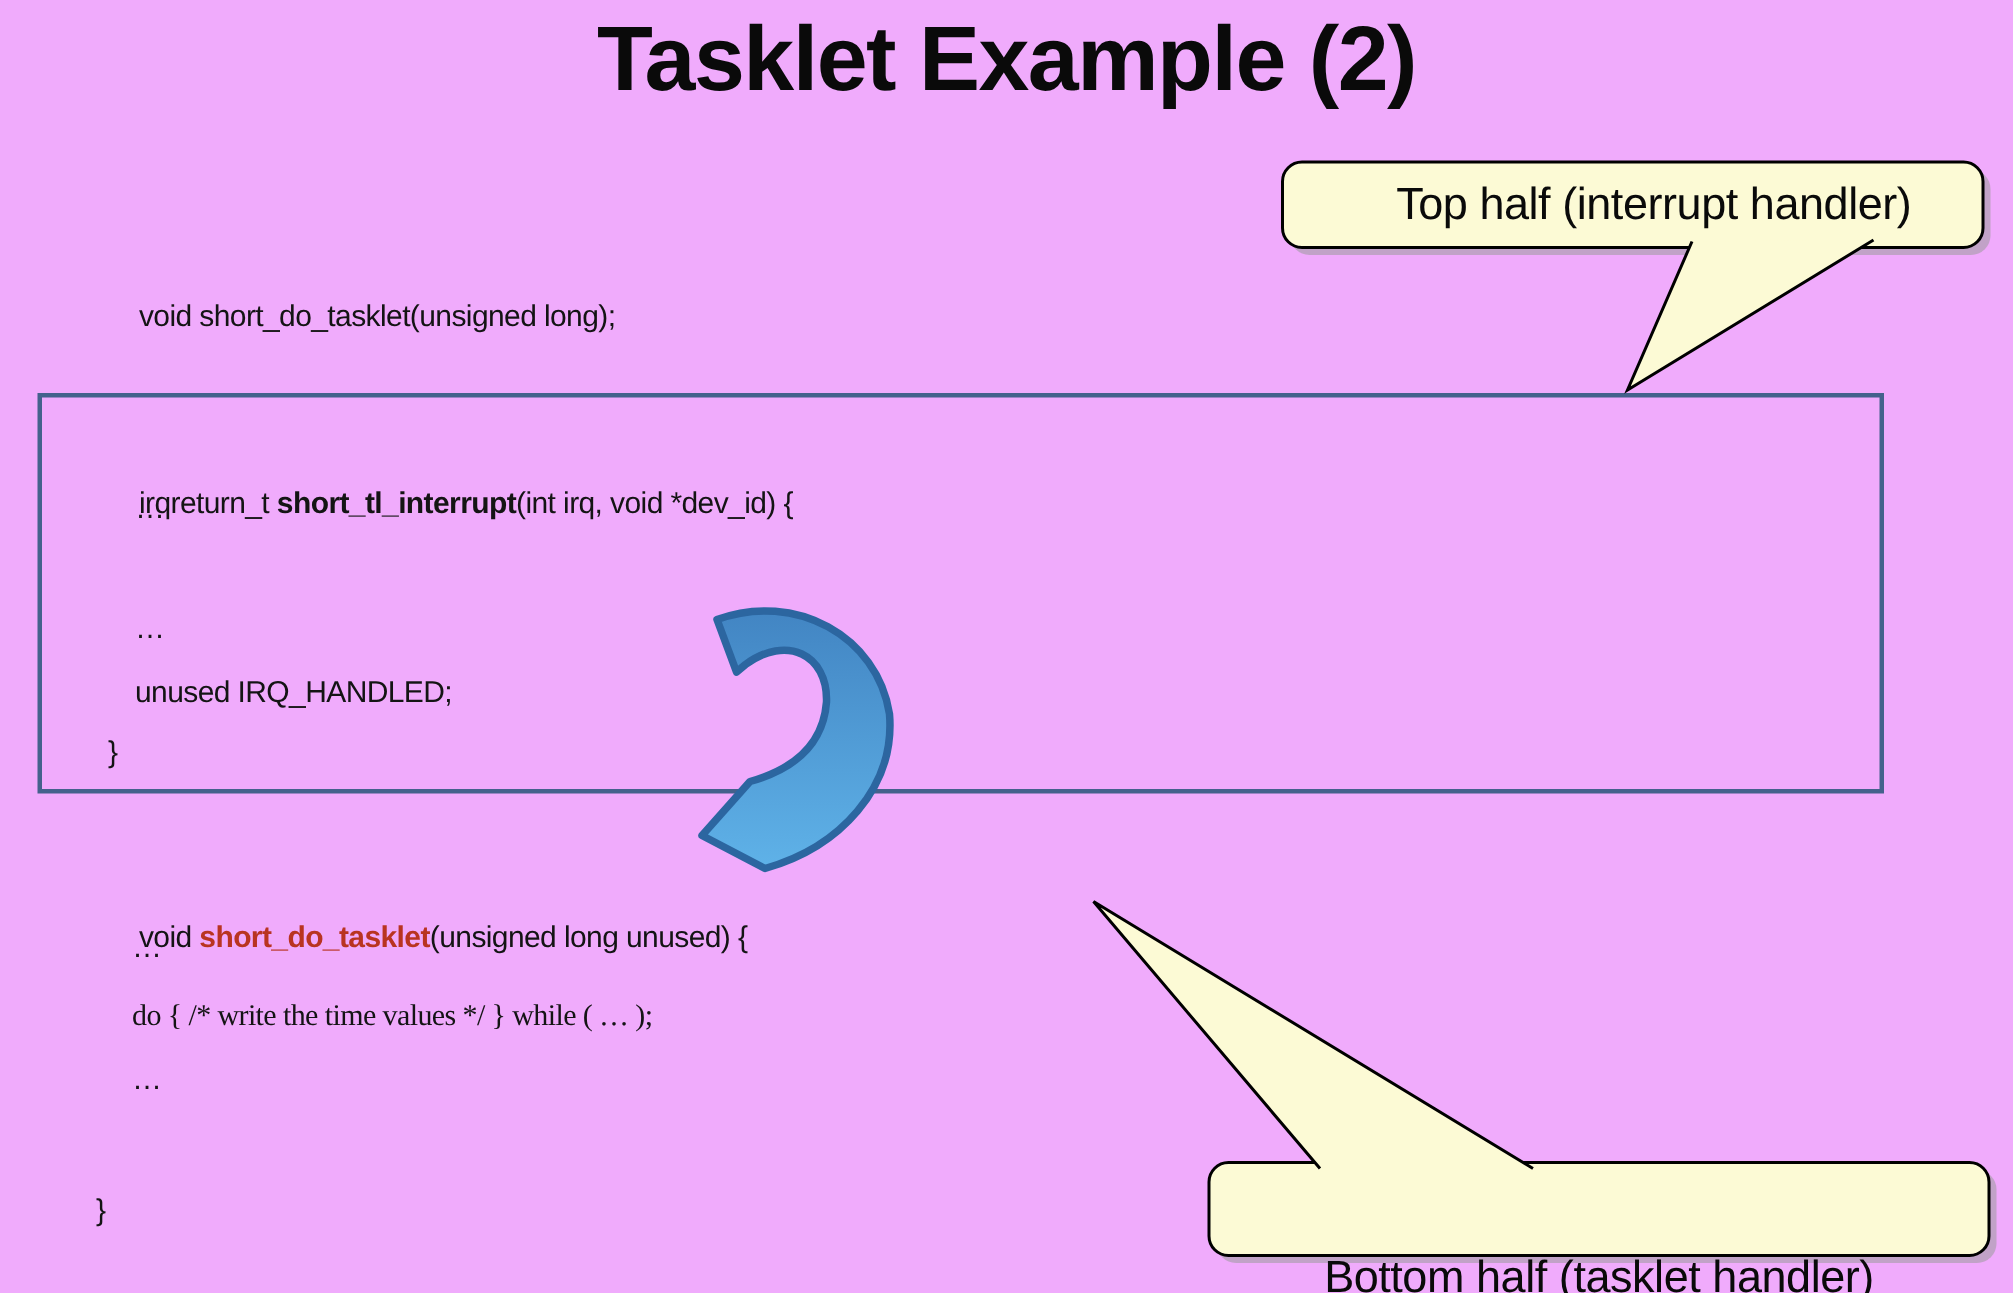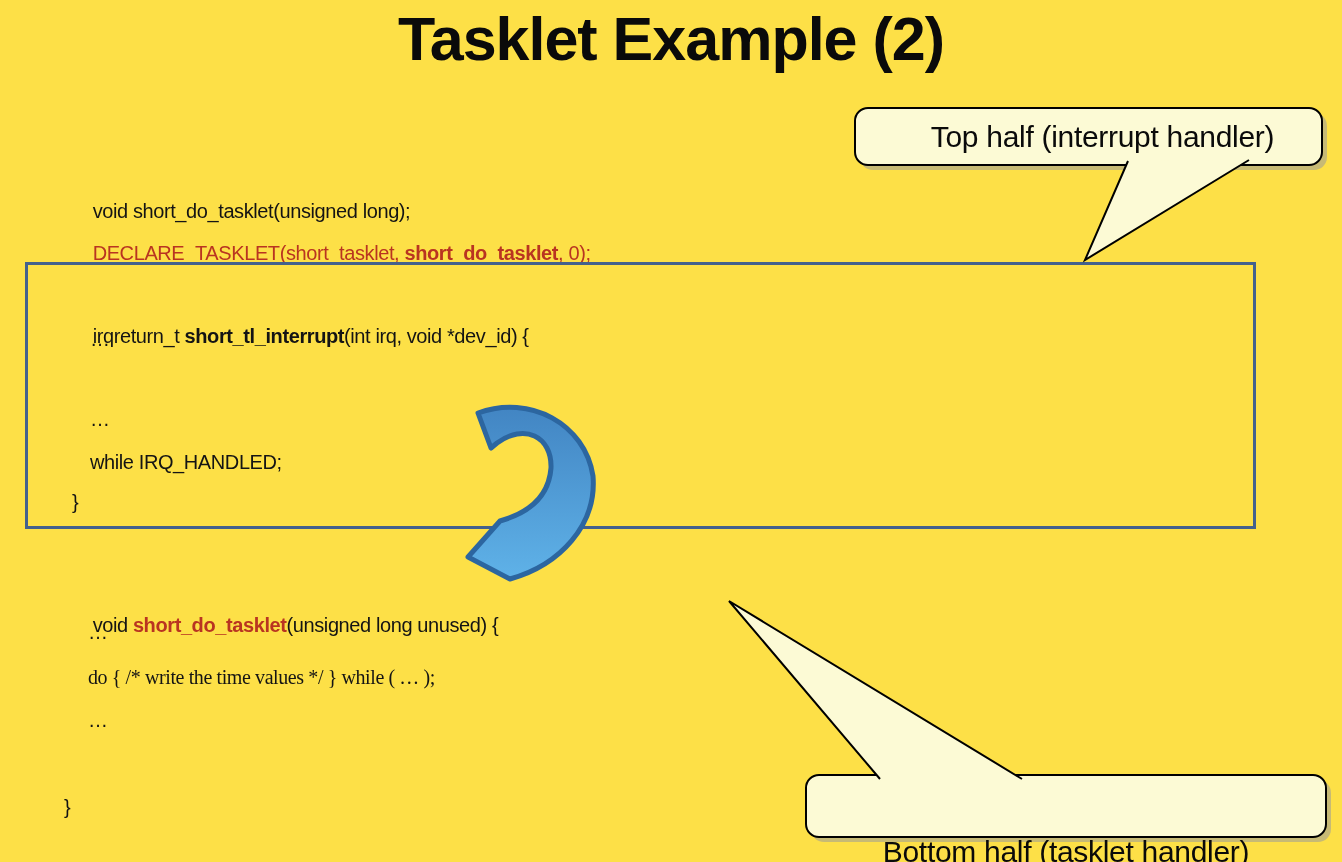--- a/index.html
+++ b/index.html
@@ -1,17 +1,17 @@
 <!DOCTYPE html>
 <html><head>
 <meta charset="utf-8">
 <style>
   html,body{margin:0;padding:0;background:#fff;}
   #slide{
-    position:relative;width:1342px;height:862px;background:#fde047;
+    position:relative;width:1342px;height:862px;background:#f0abfc;
     font-family:"Liberation Sans","DejaVu Sans",sans-serif;overflow:hidden;
   }
   .title{
     position:absolute;left:0;top:4px;width:1342px;text-align:center;
     font-size:61px;font-weight:bold;color:#0a0a0a;letter-spacing:-1px;
   }
   .code{
     position:absolute;font-size:20px;color:#141414;letter-spacing:-0.4px;
     white-space:pre;line-height:34px;
   }
@@ -30,32 +30,29 @@
 </head>
 <body>
 
 <div id="slide">
 
   <div class="title">Tasklet Example (2)</div>
 
   <div class="code" style="left:72px;top:160px;">
     <span>void short_do_tasklet(unsigned long);</span>
   </div>
-  <div class="code red" style="left:72px;top:202px;">
-    <span>DECLARE_TASKLET(short_tasklet, </span><span class="b">short_do_tasklet</span><span>, 0);</span>
-  </div>
 
   <div class="irqbox"></div>
 
   <div class="code" style="left:72px;top:285px;">
     <span>irqreturn_t </span><span class="b">short_tl_interrupt</span><span>(int irq, void *dev_id) {</span>
   </div>
   <div class="code" style="left:90px;top:322px;">…</div>
   <div class="code" style="left:90px;top:402px;">…</div>
-  <div class="code" style="left:90px;top:445px;">while IRQ_HANDLED;</div>
+  <div class="code" style="left:90px;top:445px;">unused IRQ_HANDLED;</div>
   <div class="code" style="left:72px;top:485px;">}</div>
 
   <div class="code" style="left:72px;top:574px;">
     <span>void </span><span class="b red">short_do_tasklet</span><span>(unsigned long unused) {</span>
   </div>
   <div class="code" style="left:88px;top:615px;">…</div>
   <div class="code" style="left:88px;top:660px;font-family:Liberation Serif, serif;">do { /* write the time values */ } while ( … );</div>
   <div class="code" style="left:88px;top:703px;">…</div>
   <div class="code" style="left:64px;top:790px;">}</div>
 

